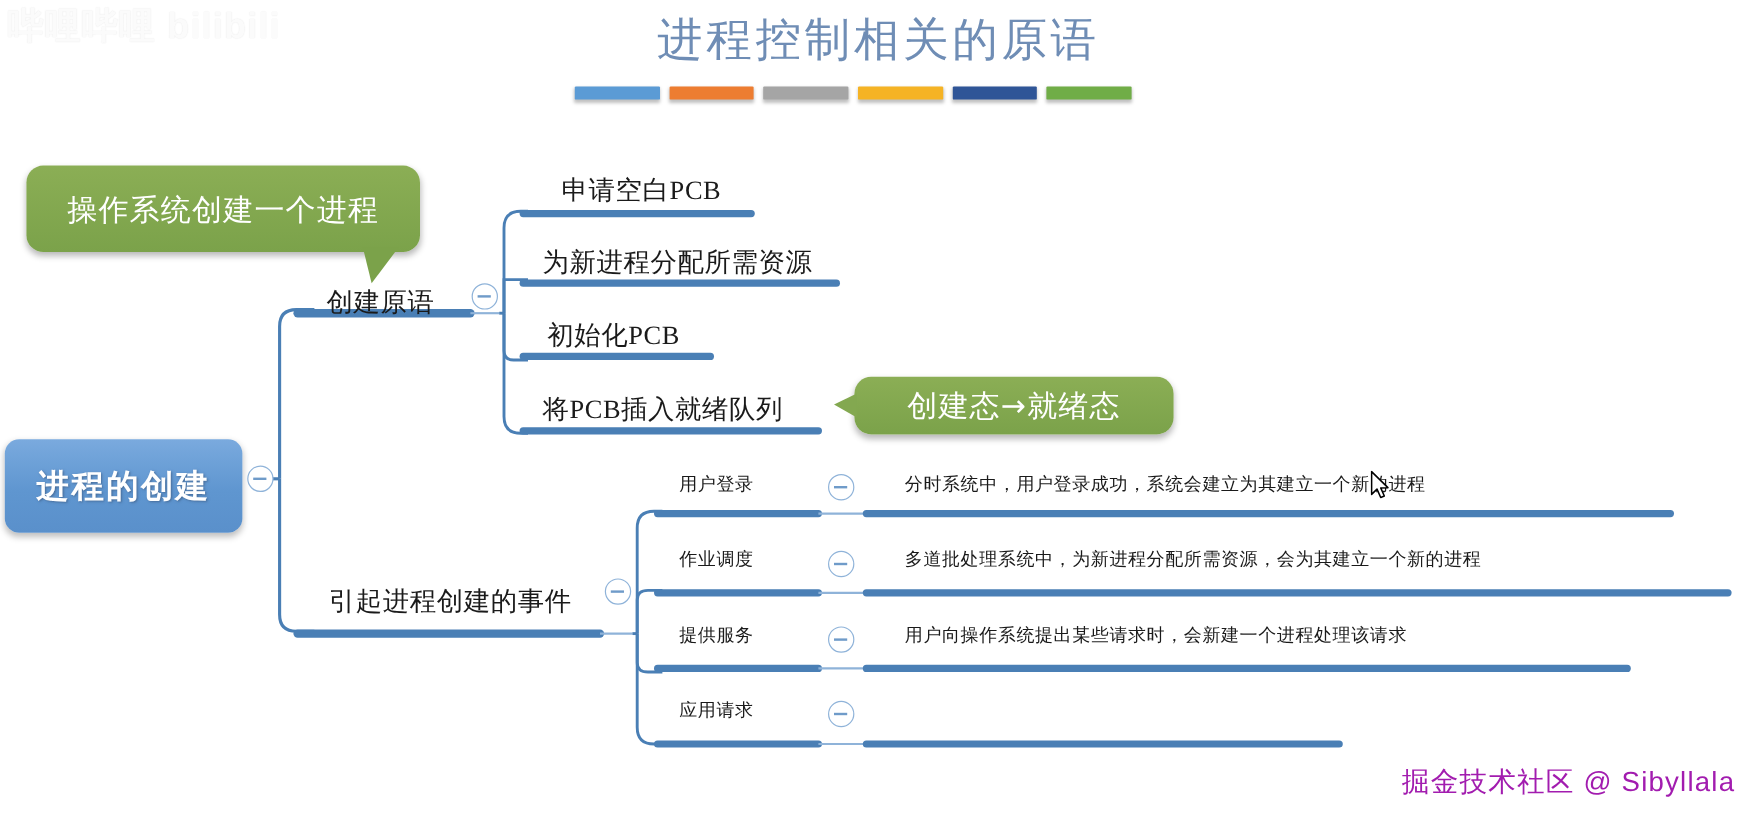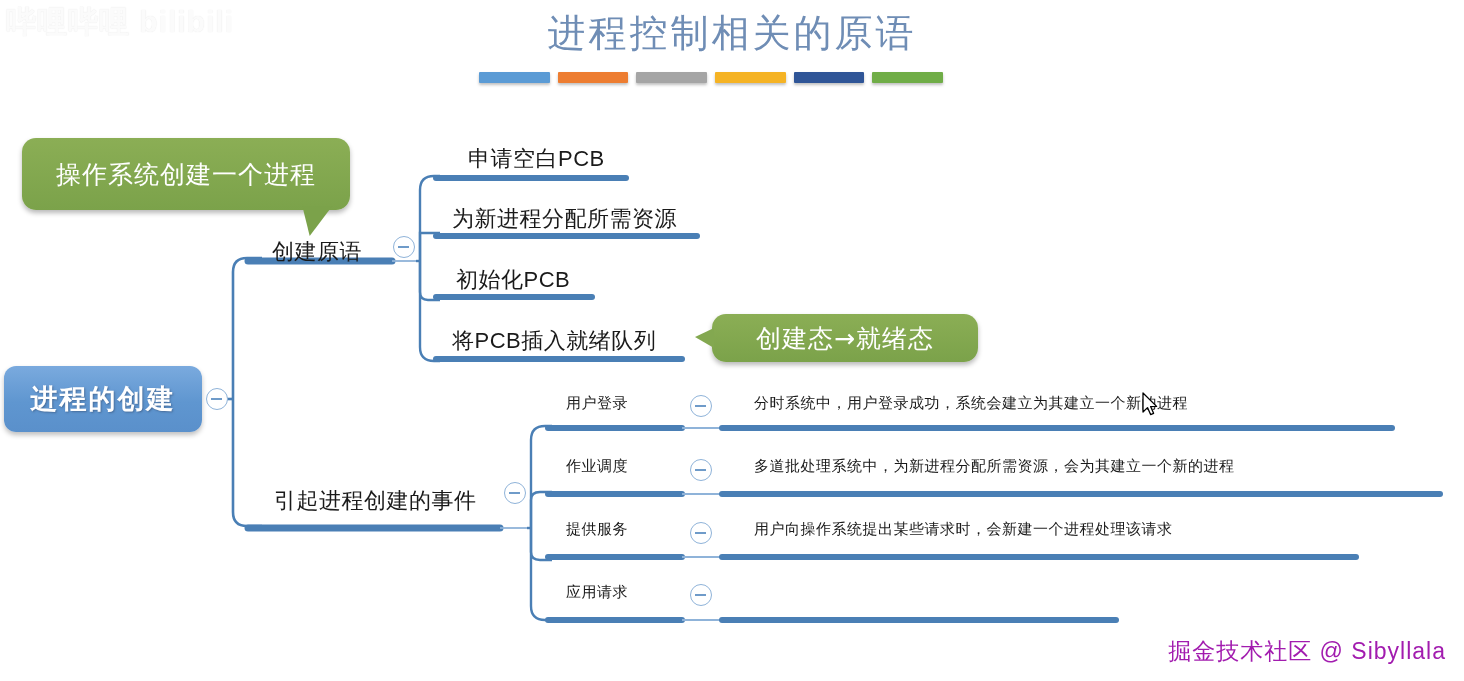--- a/index.html
+++ b/index.html
@@ -73,32 +73,32 @@
     height: 681px;
     pointer-events: none;
   }
 
   
   .node-label {
     position: absolute;
     font-size: 22px;
     color: #1a1a1a;
     white-space: nowrap;
-    font-family: Liberation Sans, sans-serif;
+    font-family: Liberation Serif, serif;
     letter-spacing: 0.5px;
   }
   .node-label.small { font-size: 15px; }
 
   
   #root-node {
     position: absolute;
     left: 4px;
     top: 366px;
     width: 198px;
-    height: 66px;
+    height: 78px;
     border-radius: 12px;
     background: linear-gradient(180deg,#7aaade 0%, #5f96d0 55%, #5a90cb 100%);
     box-shadow: 0 3px 5px rgba(0,0,0,0.25);
     display: flex;
     align-items: center;
     justify-content: center;
   }
   #root-node .root-text {
     color: #ffffff;
     font-size: 27px;

